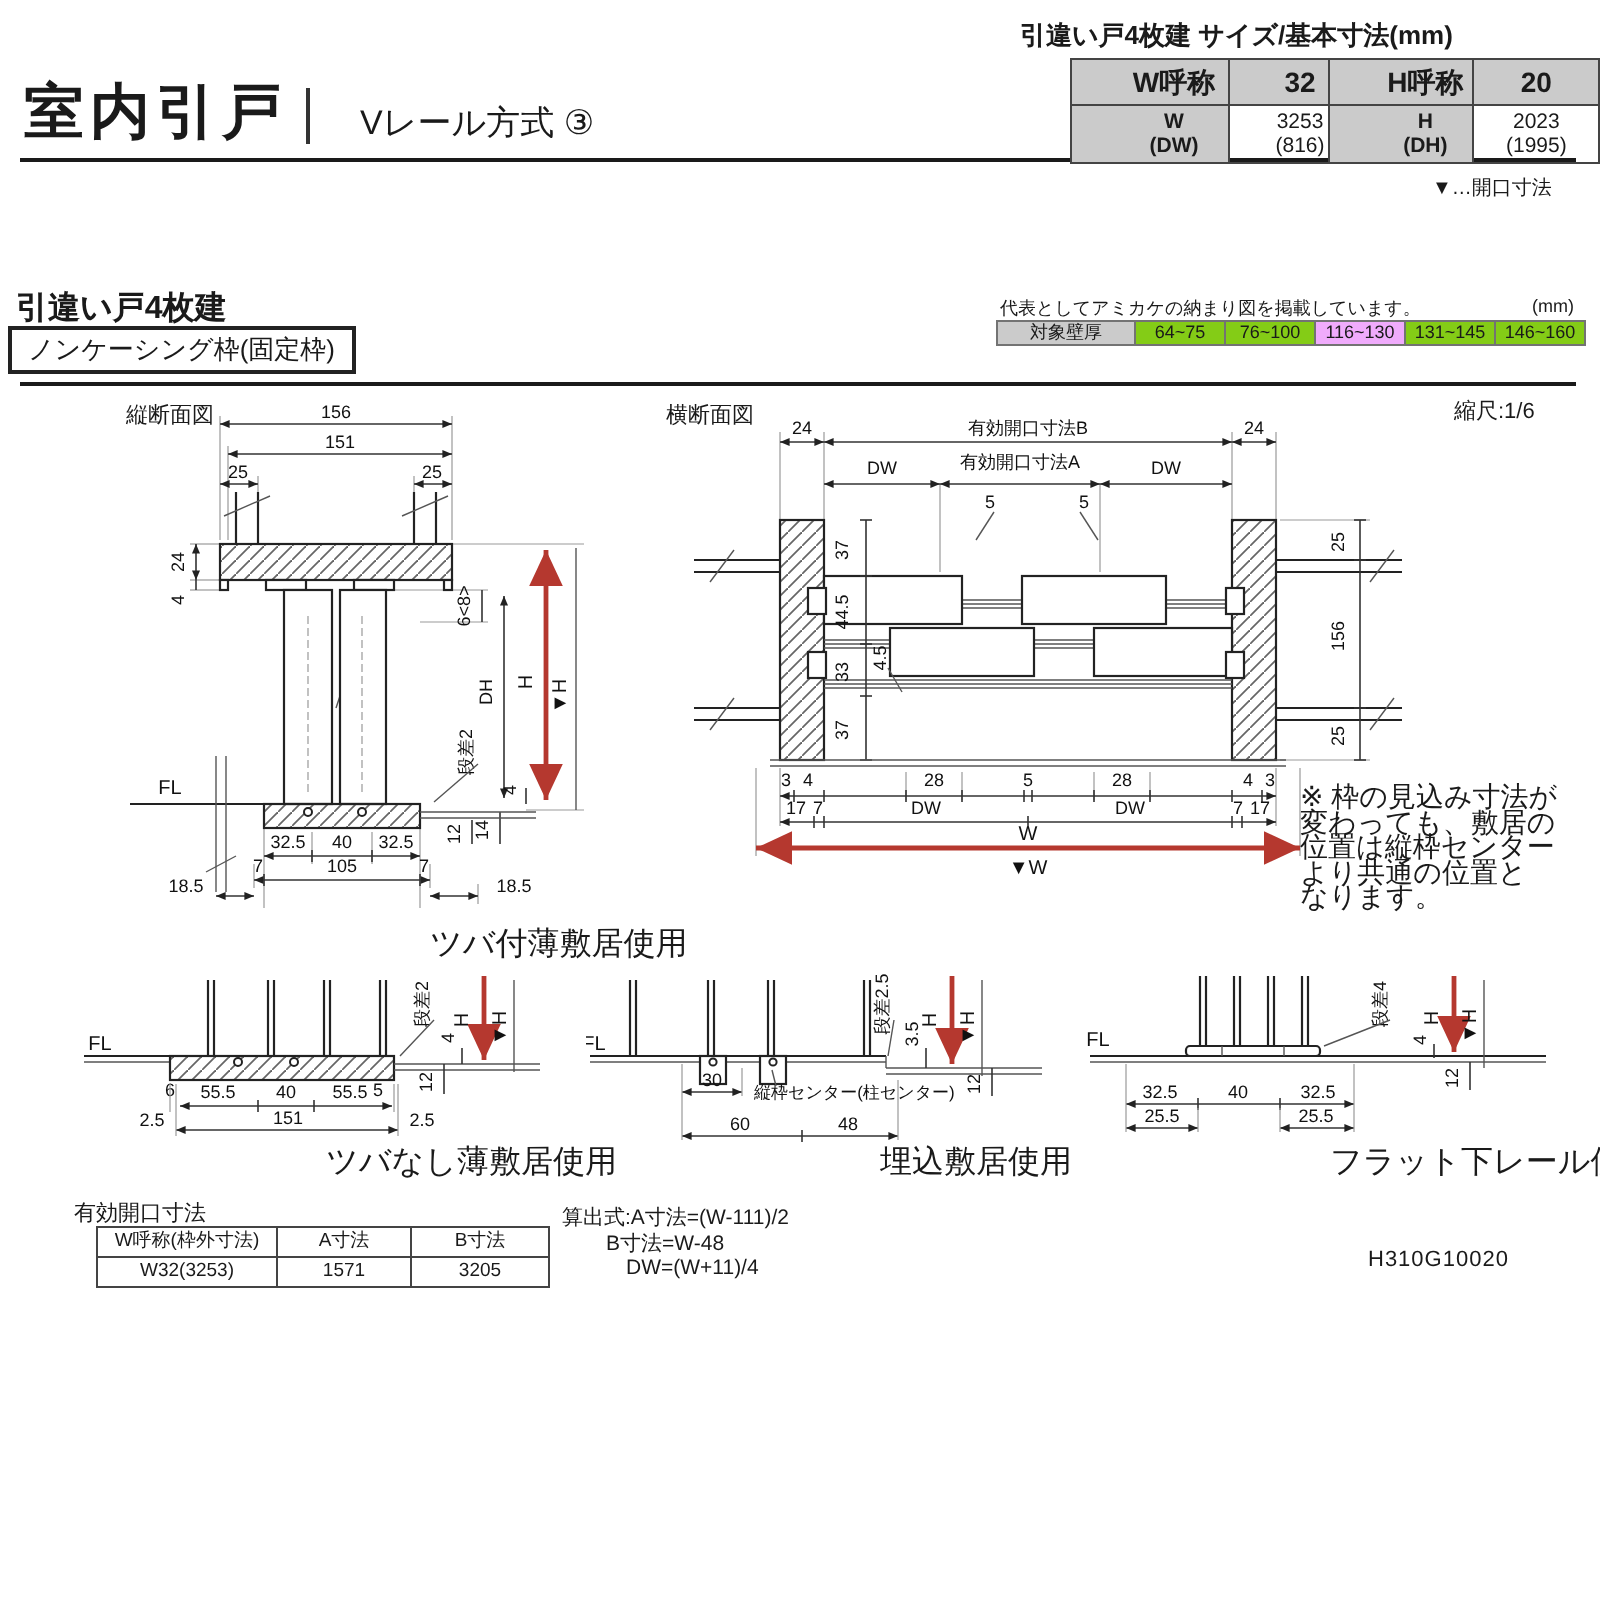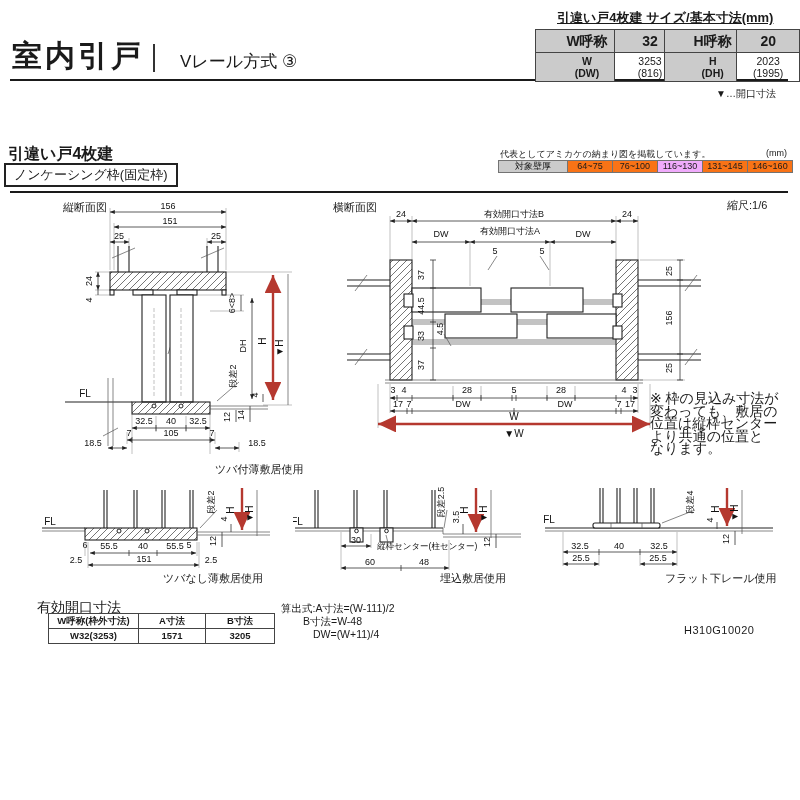--- a/index.html
+++ b/index.html
@@ -10,45 +10,45 @@
   .page-title{font-size:30px;font-weight:bold;letter-spacing:3px;white-space:nowrap;}
   .subtitle{font-size:17px;white-space:nowrap;}
   .vdiv{width:2px;height:28px;background:#333;}
   .legend{font-size:10px;white-space:nowrap;}
   .sec-title{font-size:16px;font-weight:bold;white-space:nowrap;}
   .frame-box{border:2px solid #222;padding:1px 8px;font-size:13px;white-space:nowrap;display:inline-block;}
   .drw-label{font-size:11px;white-space:nowrap;}
   .scale{font-size:11px;white-space:nowrap;}
   .note{font-size:9.5px;white-space:nowrap;}
   .note-block{font-size:14px;line-height:12.5px;white-space:nowrap;}
-  .caption{font-size:11px;white-space:nowrap;text-align:center;}
+  .caption{font-size:16px;white-space:nowrap;text-align:center;}
   .doc-code{font-size:11px;letter-spacing:0.5px;}
   table{border-collapse:collapse;}
   
   .st{position:absolute;font-size:11px;}
   .st td{border:1px solid #444;text-align:center;vertical-align:middle;line-height:1.15;}
   .st .lab{width:52px;background:#cbcbcb;font-weight:bold;padding-left:25px;}
   .st .val{width:68px;}
   .st .hv{background:#cbcbcb;font-size:14px;font-weight:bold;height:20px;}
   .st .two{height:26px;font-size:10.5px;}
   .st-caption{position:absolute;font-size:13px;font-weight:bold;white-space:nowrap;}
   
   .wt{position:absolute;font-size:9px;}
   .wt td{border:1px solid #737373;text-align:center;height:11px;line-height:11px;padding:0 1px;}
   .wt .lab{width:66px;background:#cbcbcb;}
-  .wt .c{width:42px;background:#f97316;}
+  .wt .c{width:42px;background:#84cc16;}
   .wt .shaded{background:#f0abfc;}
   .wt-caption{position:absolute;font-size:9px;white-space:nowrap;}
   
   .ot{position:absolute;font-size:9.5px;}
-  .ot td{border:1px solid #444;text-align:center;height:12px;line-height:12px;font-weight:bold;}
+  .ot td{border:1px solid #444;text-align:center;height:12px;line-height:12px;}
   .ot .c1{width:87px;}
   .ot .c2{width:64px;}
   .ot .c3{width:66px;}
-  .ot-title{position:absolute;font-size:14px;white-space:nowrap;font-family:Liberation Serif, serif;}
+  .ot-title{position:absolute;font-size:11px;white-space:nowrap;font-family:Liberation Serif, serif;}
   .formula{position:absolute;font-size:10.5px;white-space:nowrap;}
   
   svg text{font-family:"Liberation Sans","DejaVu Sans",sans-serif;}
   .dt{font-size:9px;fill:#111;text-anchor:middle;}
   .dt2{font-size:10px;fill:#111;text-anchor:middle;}
   .ds{font-size:8.5px;fill:#111;text-anchor:start;}
   line.d{stroke:#333;stroke-width:0.8;marker-start:url(#ar);marker-end:url(#ar);}
   line.k{stroke:#333;stroke-width:0.8;}
   line.e{stroke:#999;stroke-width:0.6;}
   line.o,path.o{stroke:#222;stroke-width:1.1;fill:none;}
@@ -76,21 +76,21 @@
         <path d="M0,0 L7.5,3.5 L0,7 z" fill="#b5382f"></path>
       </marker>
     </defs>
   </svg>
 
   <div class="abs page-title" style="left:12px;top:36px;">室内引戸</div>
   <div class="abs vdiv" style="left:153px;top:44px;"></div>
   <div class="abs subtitle" style="left:180px;top:50px;"><span>Vレール方式</span>&nbsp;<span>③</span></div>
   <div class="rule" style="left:10px;top:79px;width:778px;"></div>
 
-  <div class="st-caption" style="left:557px;top:9px;text-decoration:underline;">引違い戸4枚建  サイズ/基本寸法(mm)</div>
+  <div class="st-caption" style="left:510px;top:9px;">引違い戸4枚建  サイズ/基本寸法(mm)</div>
   <table class="st" style="left:535px;top:29px;">
     <tbody>
         <tr>
       <td class="lab hv">W呼称</td>
       <td class="val hv">32</td>
     </tr>
     <tr>
       <td class="lab two"><span>W</span><br><span>(DW)</span></td>
       <td class="val two"><span>3253</span><br><span>(816)</span></td>
     </tr>

